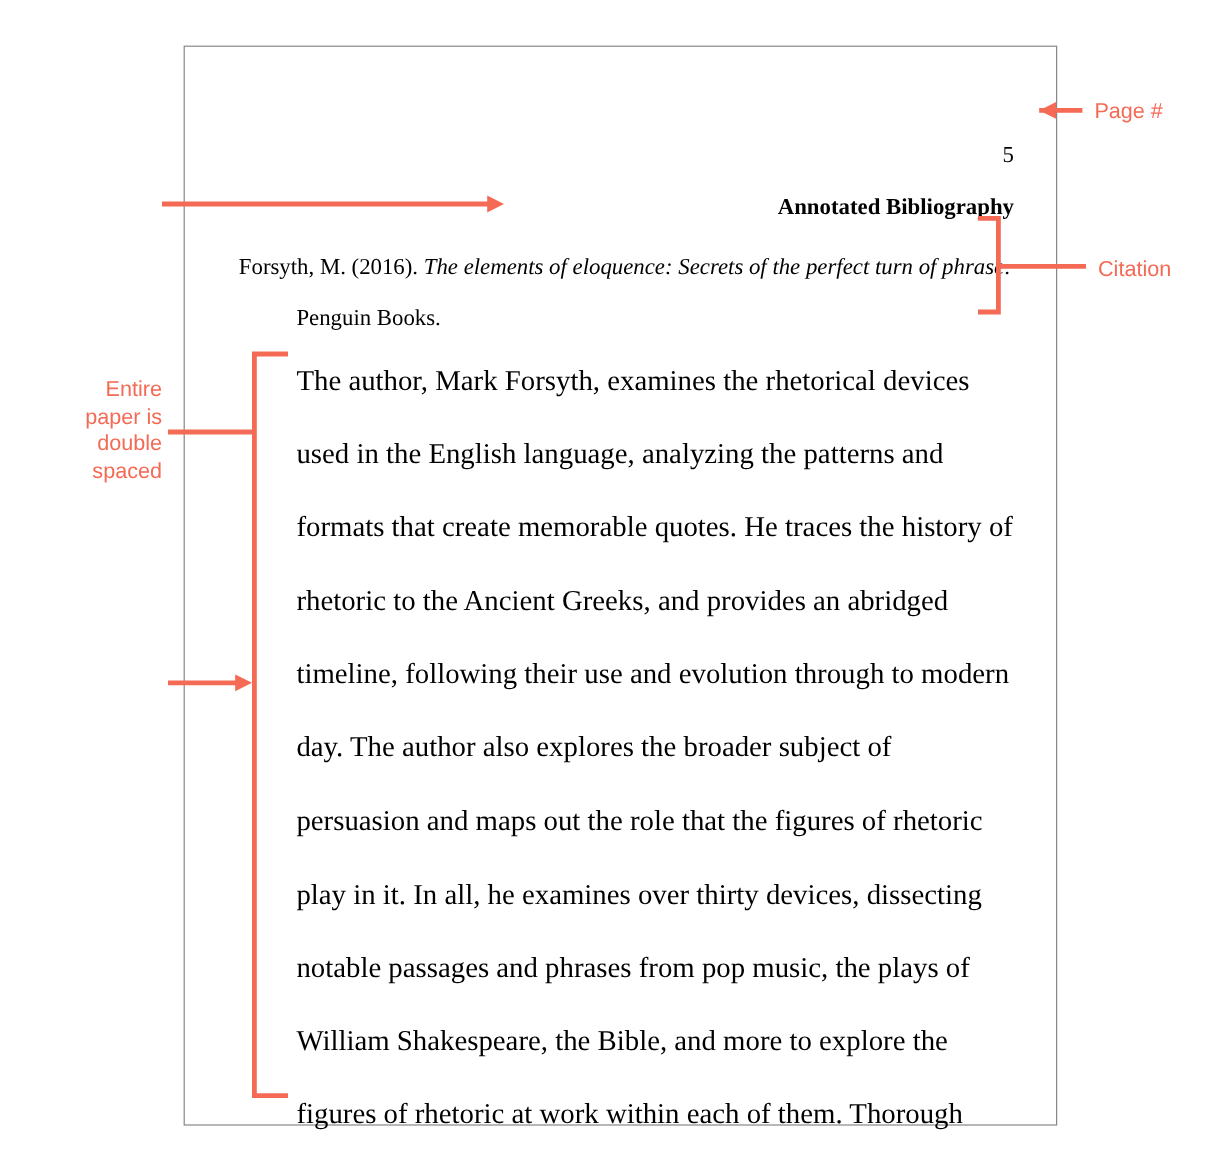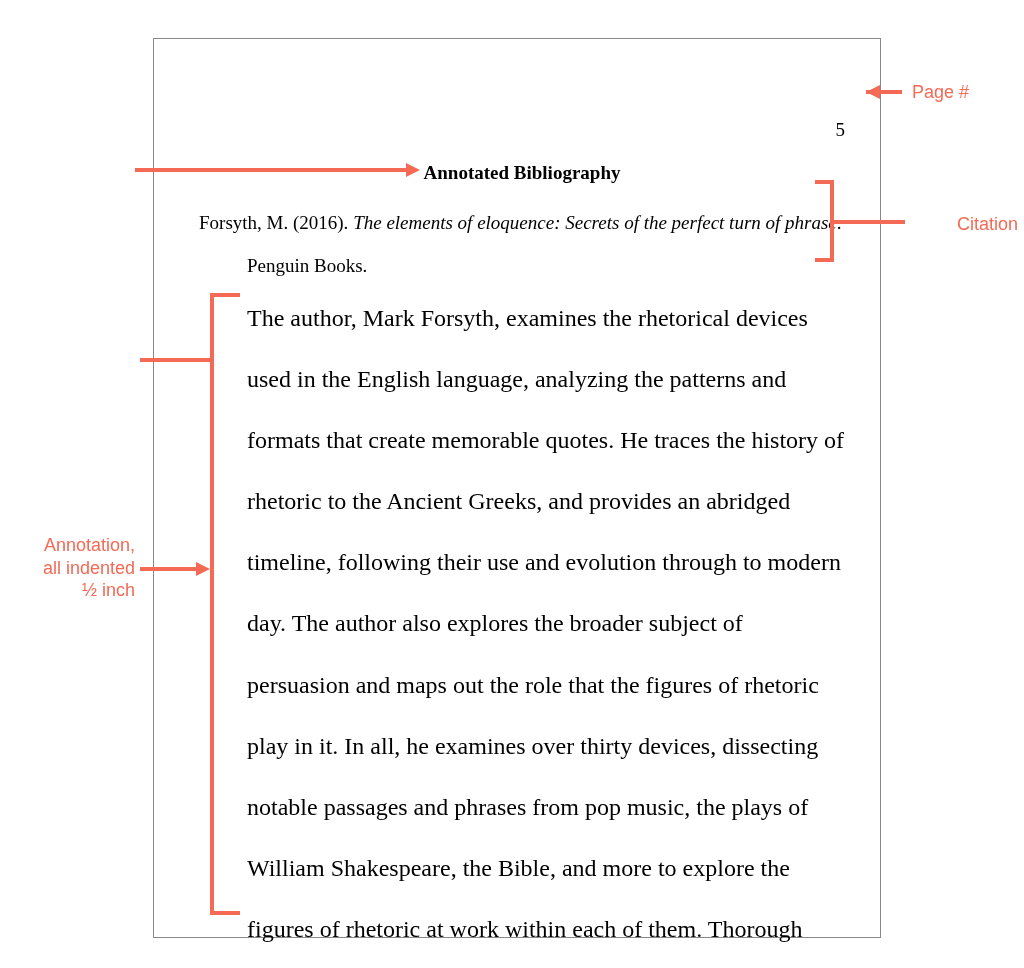--- a/index.html
+++ b/index.html
@@ -26,21 +26,21 @@
     color: #000;
   }
   .page-number {
     position: absolute;
     top: 80px;
     right: 35px;
     font-size: 19px;
   }
   .title {
     font-weight: bold;
-    text-align: center;
+    text-align: right;
     font-size: 19px;
     margin-top: 78px;
     margin-bottom: 18px;
   }
   .citation {
     font-size: 19px;
     line-height: 2.25;
     text-indent: -48px;
     padding-left: 48px;
     margin: 0 0 0 0;
@@ -92,24 +92,25 @@
   <div class="page">
     <div class="page-number">5</div>
     <div class="title">Annotated Bibliography</div>
     <p class="citation">
       <span>Forsyth, M. (2016). </span><span class="italic">The elements of eloquence: Secrets of the perfect turn of phrase</span><span>. Penguin Books.</span>
     </p>
     <p class="annotation">The author, Mark Forsyth, examines the rhetorical devices used in the English language, analyzing the patterns and formats that create memorable quotes. He traces the history of rhetoric to the Ancient Greeks, and provides an abridged timeline, following their use and evolution through to modern day. The author also explores the broader subject of persuasion and maps out the role that the figures of rhetoric play in it. In all, he examines over thirty devices, dissecting notable passages and phrases from pop music, the plays of William Shakespeare, the Bible, and more to explore the figures of rhetoric at work within each of them. Thorough definitions accompany this examination of structure to demonstrate how these formulas have been used to generate famously memorable expressions as well as how to reproduce their effects.</p>
   </div>
 
   <div class="label right" style="left:912px; top:81px;">Page #</div>
-  <div class="label right" style="left:915px; top:213px;margin-left:42px;">Citation</div>
-  <div class="label left" style="left:10px; top:534px; width:125px; white-space:pre-line;">Annotation,
-all indented
-½ inch</div>
+  <div class="label right" style="left:915px; top:213px;">Citation</div>
+  <div class="label left" style="left:55px; top:313px; width:80px; white-space:pre-line;">Entire
+paper is
+double
+spaced</div>
 
   <svg class="overlay">
 
     <line class="stroke" x1="902" y1="92" x2="866" y2="92"></line>
     <polygon class="arrowhead" points="866,92 880,85 880,99"></polygon>
 
     <line class="stroke" x1="135" y1="170" x2="410" y2="170"></line>
     <polygon class="arrowhead" points="420,170 406,163 406,177"></polygon>
 
     <path class="stroke" d="M 815 182 L 832 182 L 832 260 L 815 260"></path>

